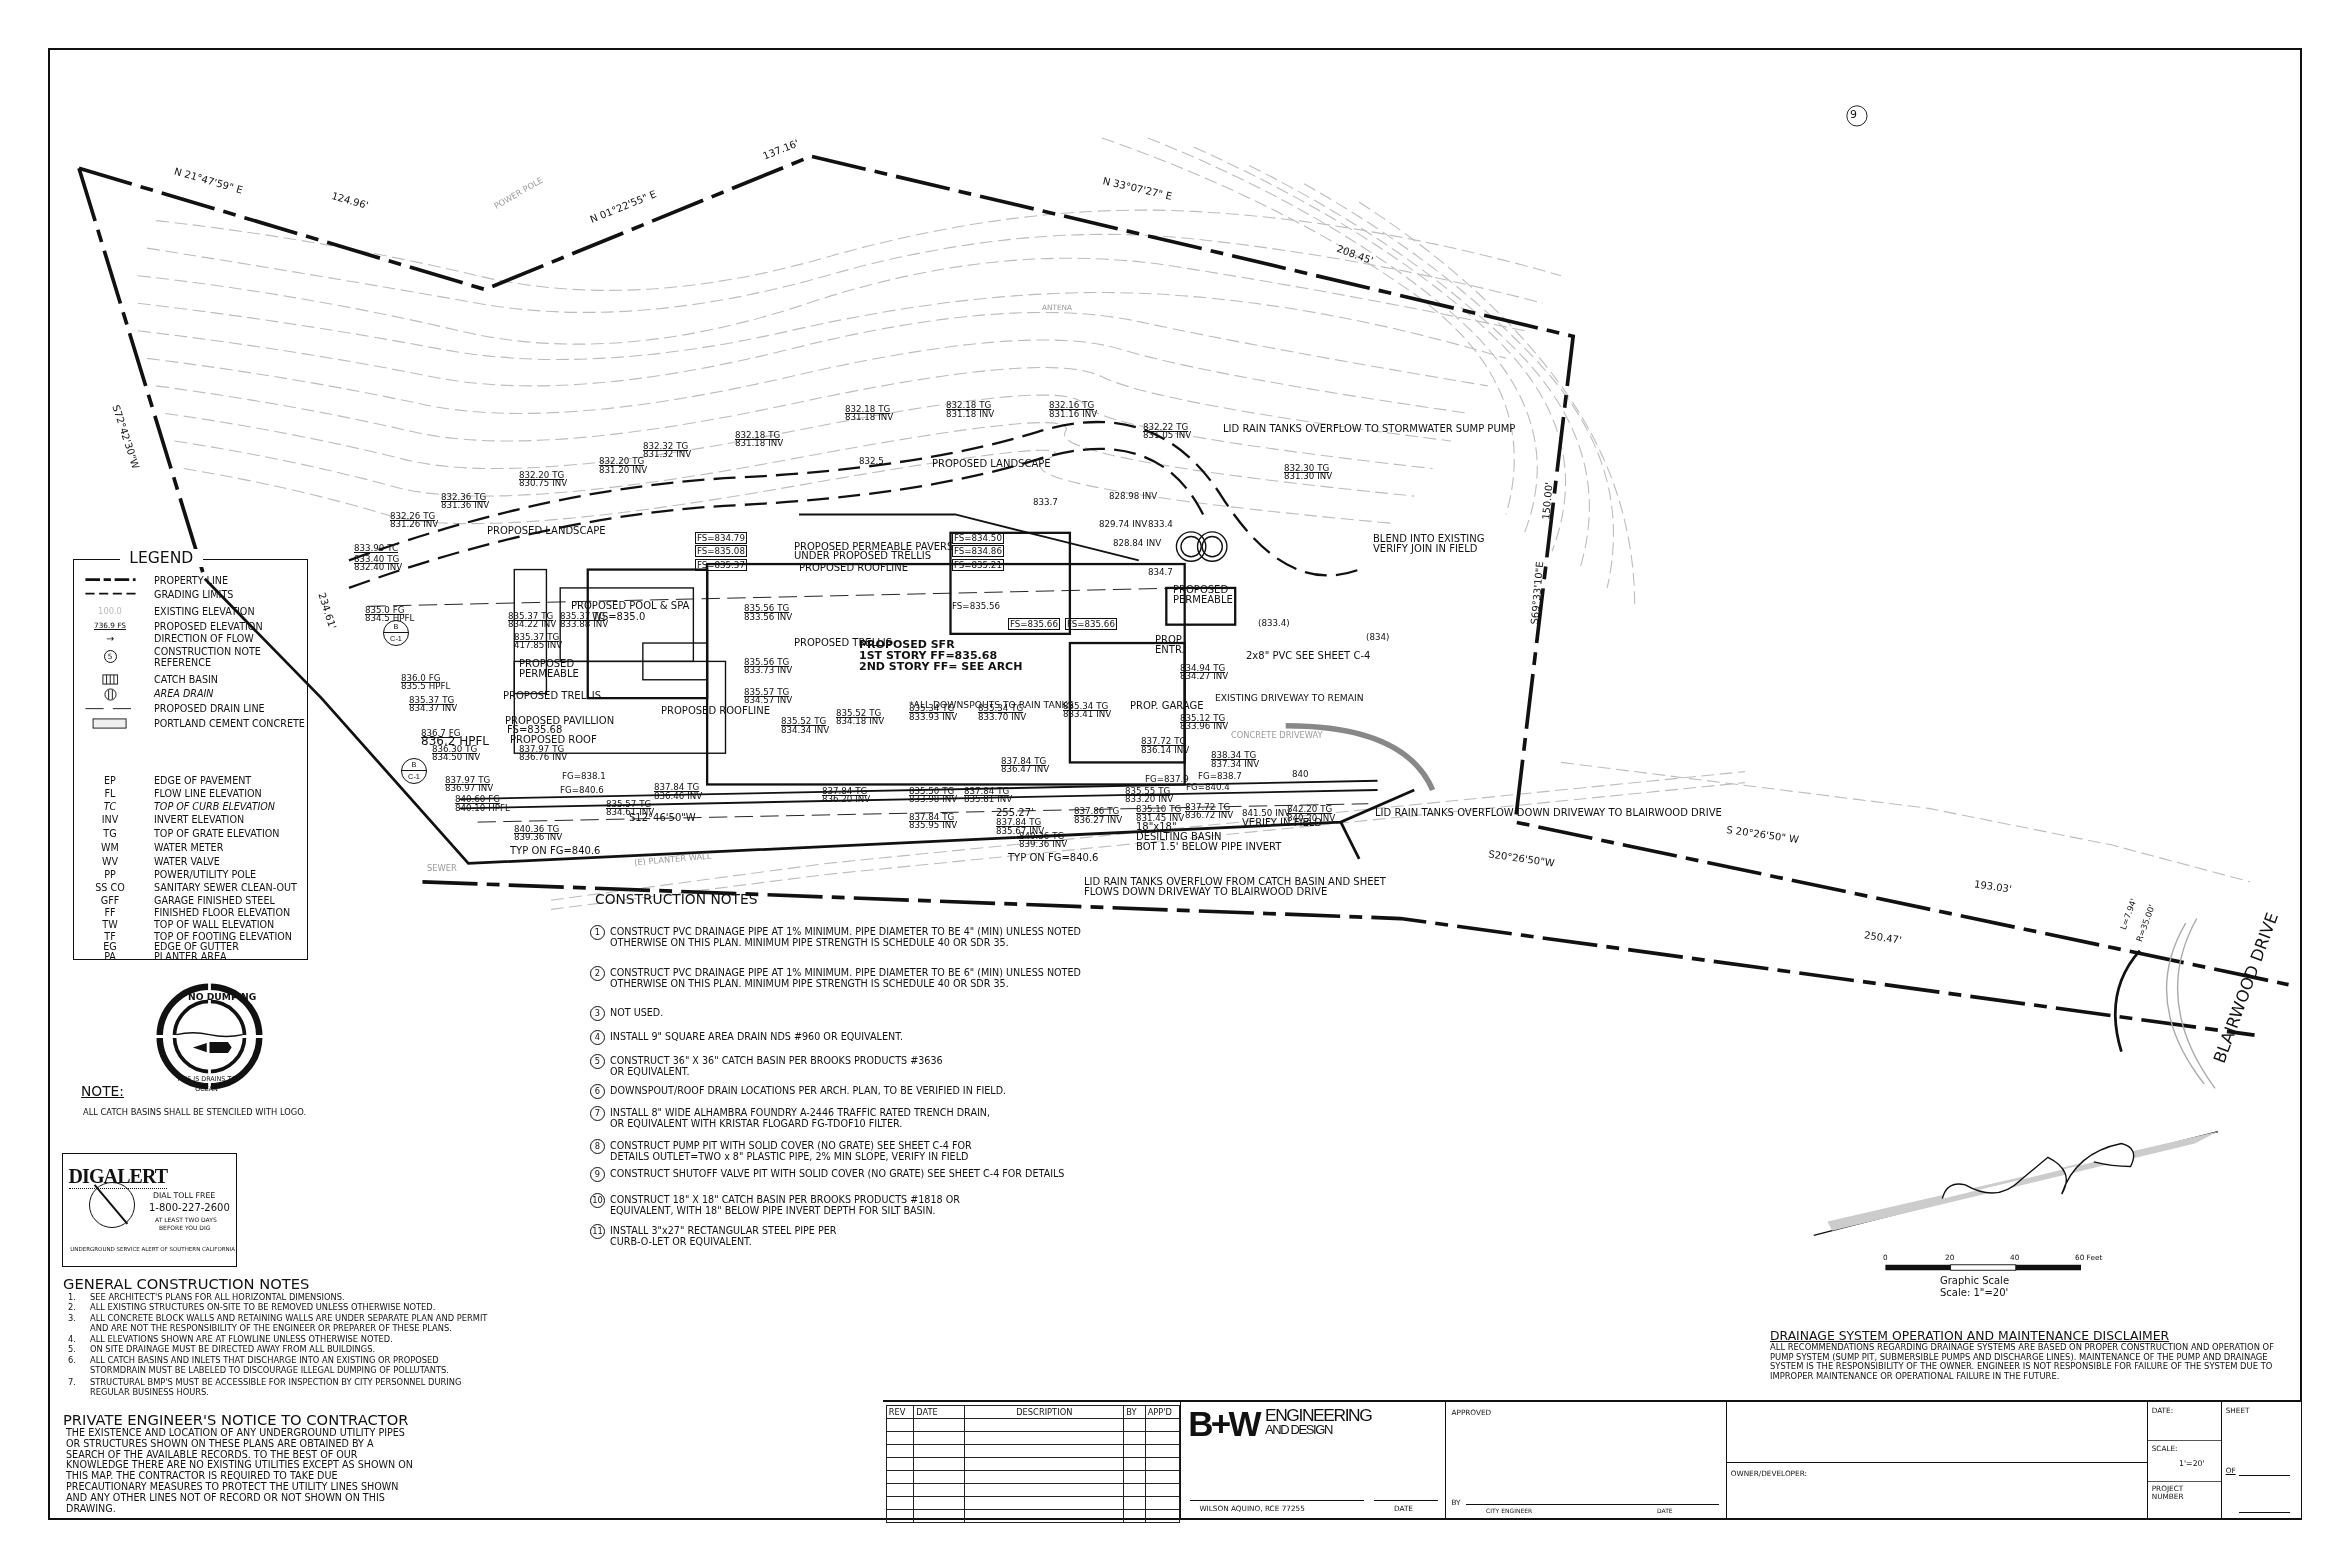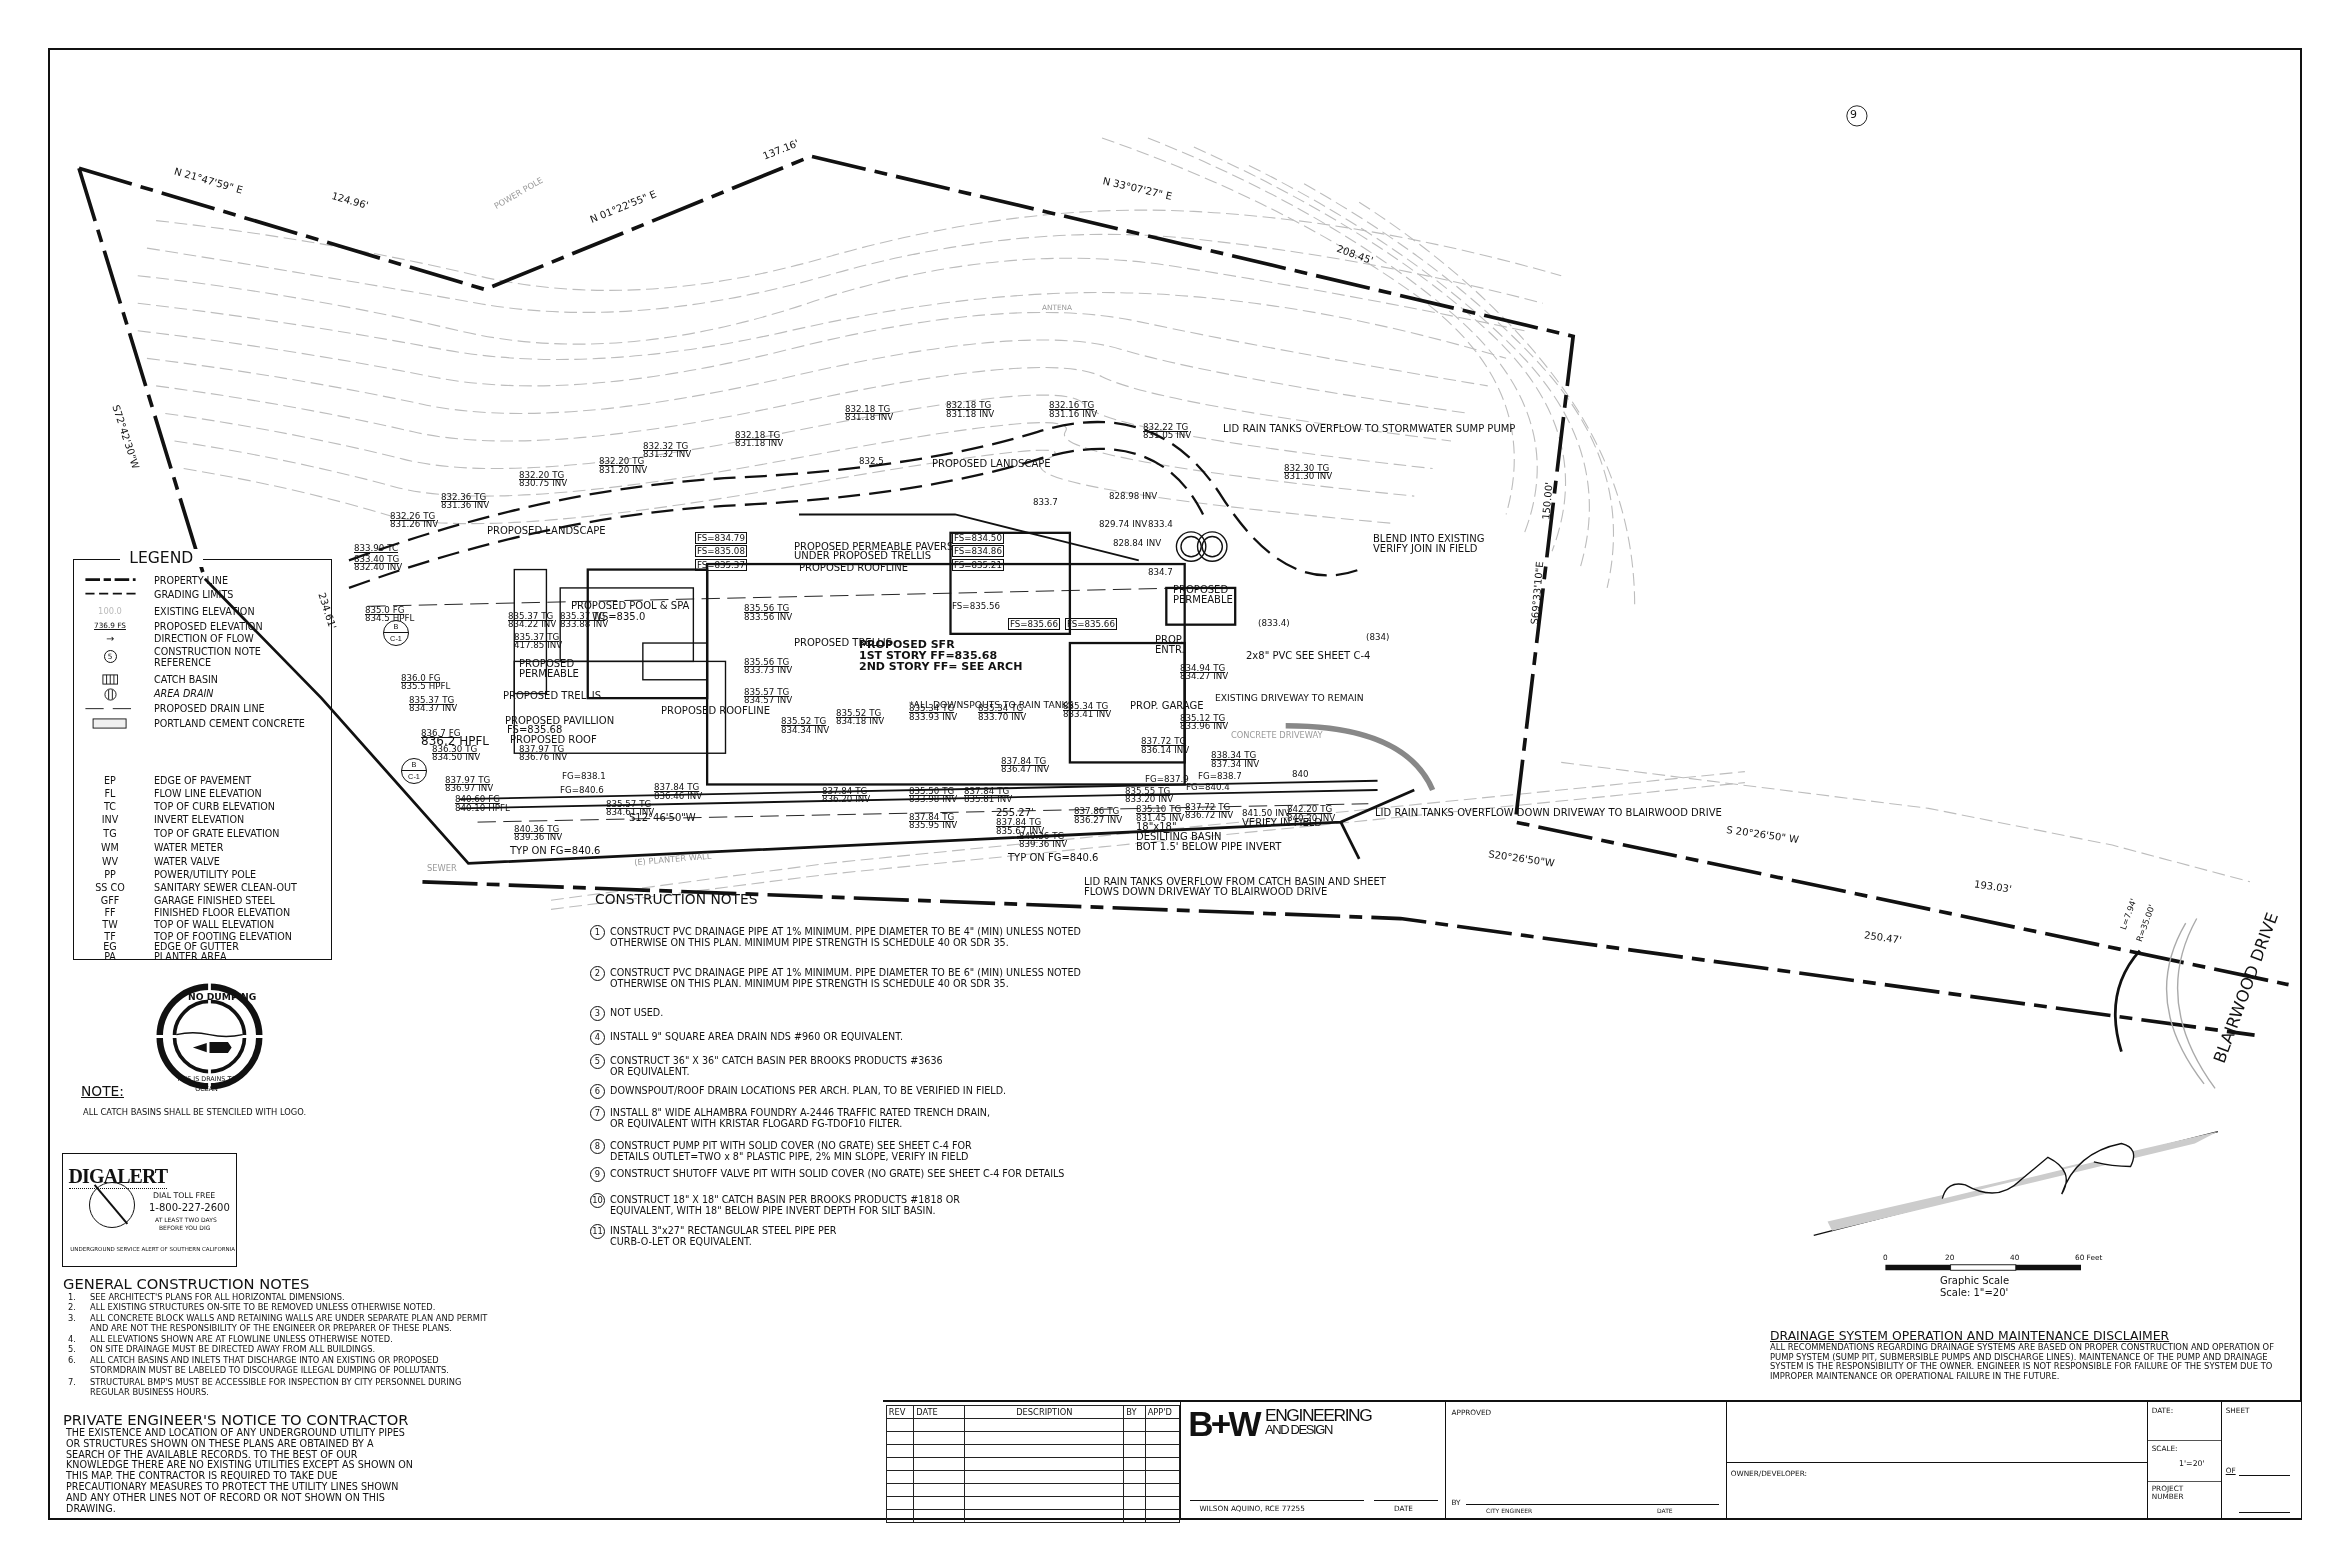--- a/index.html
+++ b/index.html
@@ -5,21 +5,21 @@
   html, body { margin:0; padding:0; background:#ffffff; }
   body { width:2351px; height:1568px; position:relative; overflow:hidden; font-family:"Liberation Sans", sans-serif; color:#111; }
   .sheet { position:absolute; left:48px; top:48px; width:2254px; height:1472px; border:2.8px solid #111; box-sizing:border-box; }
   .abs { position:absolute; }
   svg.plan { position:absolute; left:0; top:0; }
   .lbl { position:absolute; font-family:"DejaVu Sans", sans-serif; font-size:10px; line-height:10px; white-space:nowrap; color:#111; }
   .lbl.u { text-decoration:underline; }
   .lbl.b { font-weight:bold; }
   .lbl.grey { color:#9a9a9a; }
   
-  .legend { position:absolute; left:73px; top:559px; width:233px; height:399px; border:1.8px solid #111;padding-left:24px; }
+  .legend { position:absolute; left:73px; top:559px; width:233px; height:399px; border:1.8px solid #111; }
   .legend-title { position:absolute; left:46px; top:-11px; background:#fff; padding:0 9.2px; font-size:15.6px; font-family:"DejaVu Sans", sans-serif; }
   .legend-row { position:absolute; left:0; width:100%; height:14.7px; font-size:9.6px; font-family:"DejaVu Sans", sans-serif; }
   .legend-row .sym { position:absolute; left:0; width:72px; text-align:center; }
   .legend-row .txt { position:absolute; left:80px; }
   
   .notes-title { font-size:14.7px; font-family:"DejaVu Sans", sans-serif; }
   .cn-row { position:absolute; font-size:9.6px; line-height:11px; font-family:"DejaVu Sans", sans-serif; }
   .cn-num { position:absolute; left:0; top:-0.9px; width:13px; height:13px; border:0.9px solid #111; border-radius:50%; font-size:8.3px; line-height:13px; text-align:center; }
   .cn-text { position:absolute; left:20px; top:0; width:514px; }
   .gen-row { position:absolute; font-size:8.3px; line-height:10px; font-family:"DejaVu Sans", sans-serif; }
@@ -395,21 +395,21 @@
   </div>
 
   <div class="legend-row" style="top:215px;">
       <span class="sym">EP</span>
       <span class="txt">EDGE OF PAVEMENT</span>
     </div>
   <div class="legend-row" style="top:228px;">
       <span class="sym">FL</span>
       <span class="txt">FLOW LINE ELEVATION</span>
     </div>
-  <div class="legend-row" style="top:241px;">
+  <div class="legend-row" style="top:241px;font-style:italic;">
       <span class="sym">TC</span>
       <span class="txt">TOP OF CURB ELEVATION</span>
     </div>
   <div class="legend-row" style="top:254px;">
       <span class="sym">INV</span>
       <span class="txt">INVERT ELEVATION</span>
     </div>
   <div class="legend-row" style="top:268px;">
       <span class="sym">TG</span>
       <span class="txt">TOP OF GRATE ELEVATION</span>

